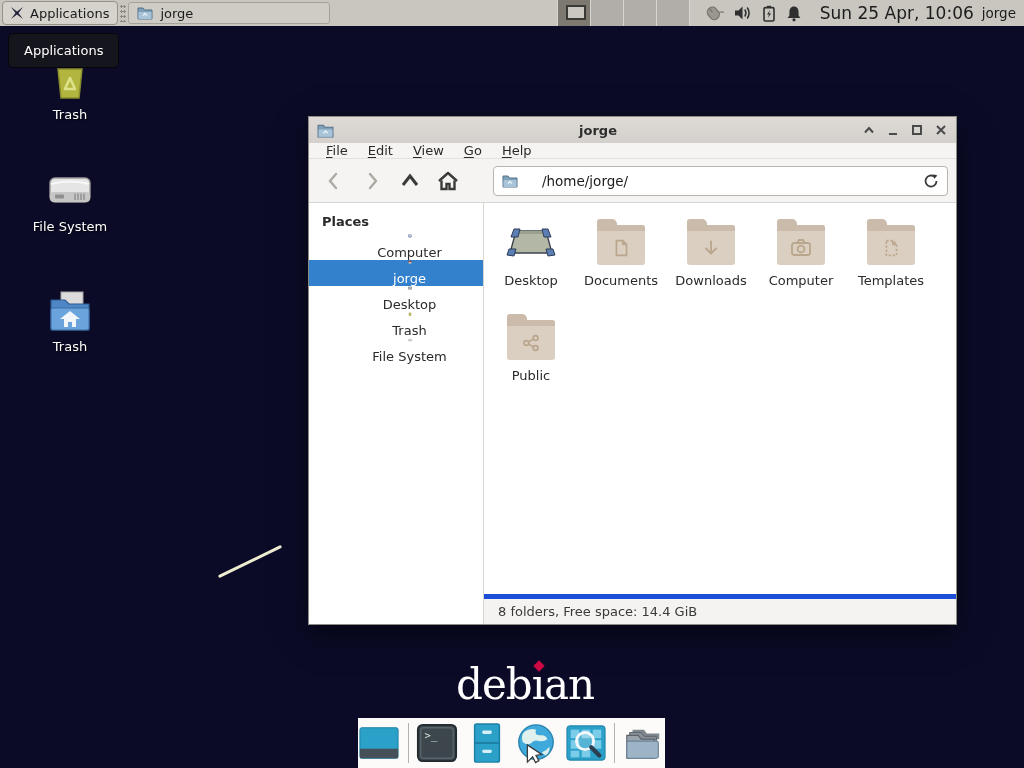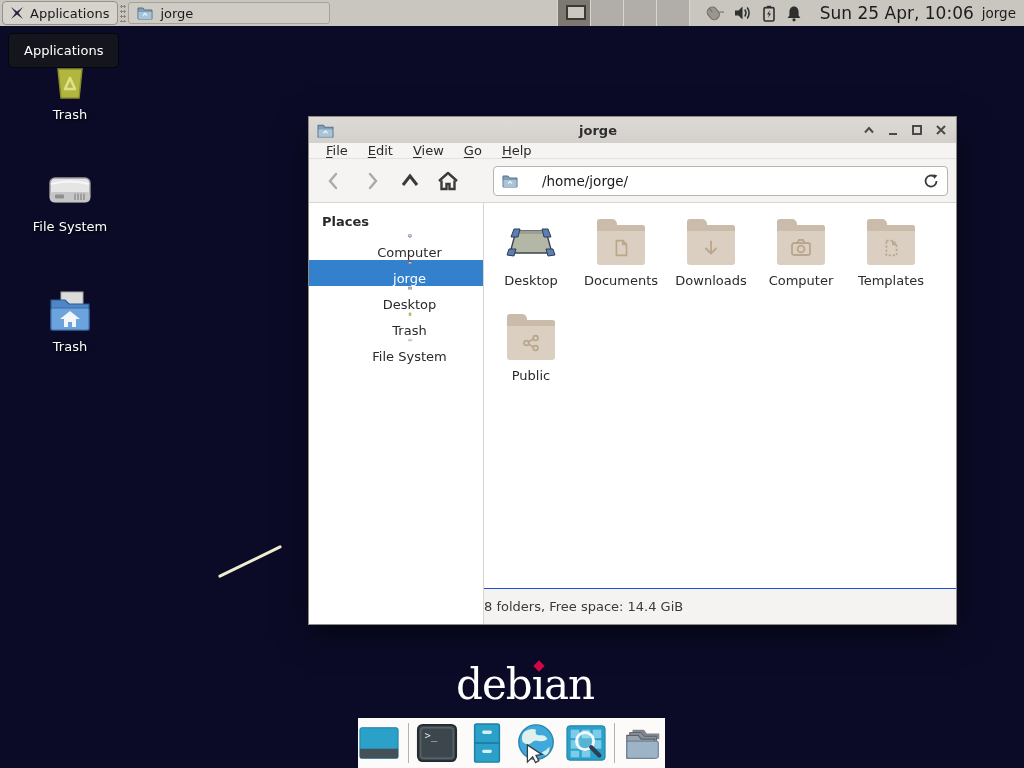--- a/index.html
+++ b/index.html
@@ -55,21 +55,21 @@
   .side-row { height:26px; display:flex; align-items:center; gap:7px; padding-left:27px; color:#2a2a2a;flex-direction:column; }
   .side-row.selected { background:#3380cc; color:#fff; }
   .main-col { flex:1; display:flex; flex-direction:column; min-width:0; }
   .icons-area { flex:1; display:grid; grid-template-columns:repeat(5,90px); grid-auto-rows:95px; padding:10px 0 0 2px; align-content:start; }
   .fcell { display:flex; flex-direction:column; align-items:center; padding-top:4px; }
   .fcell .flabel { margin-top:8px; color:#2b2b2b; font-size:13px; }
   .folder-ico { position:relative; width:48px; height:40px; margin-top:8px; background:#dbcfc1; border-radius:3px; }
   .folder-ico::before { content:""; position:absolute; top:-6px; left:0; width:20px; height:10px; background:#cabbaa; border-radius:3px 5px 0 0; }
   .folder-ico::after { content:""; position:absolute; top:0; left:0; right:0; height:6px; background:#cabbaa; border-radius:0 3px 0 0; }
   .fglyph { position:absolute; left:0; right:0; top:6px; bottom:0; display:flex; align-items:center; justify-content:center; color:#b9a68c; }
-  .statusbar { height:36px; background:#f4f3f1; border-top:1px solid #1d4ed8; display:flex; align-items:center; color:#3a3a3a; flex:0 0 auto; }
+  .statusbar { height:30px; background:#f4f3f1; border-top:5px solid #1d4ed8; display:flex; align-items:center; padding-left:14px; color:#3a3a3a; flex:0 0 auto; }
 
   
   .dock { position:absolute; left:358px; top:718px; width:307px; height:50px; background:#fcfbfa; display:flex; align-items:center; justify-content:center; gap:7px; z-index:30; }
   .dock-sep { width:1px; height:40px; background:#b5b2ad; }
   .dock-item { width:44px; height:44px; display:flex; align-items:center; justify-content:center; }
 </style>
 </head>
 <body>
 
 <div class="panel">

